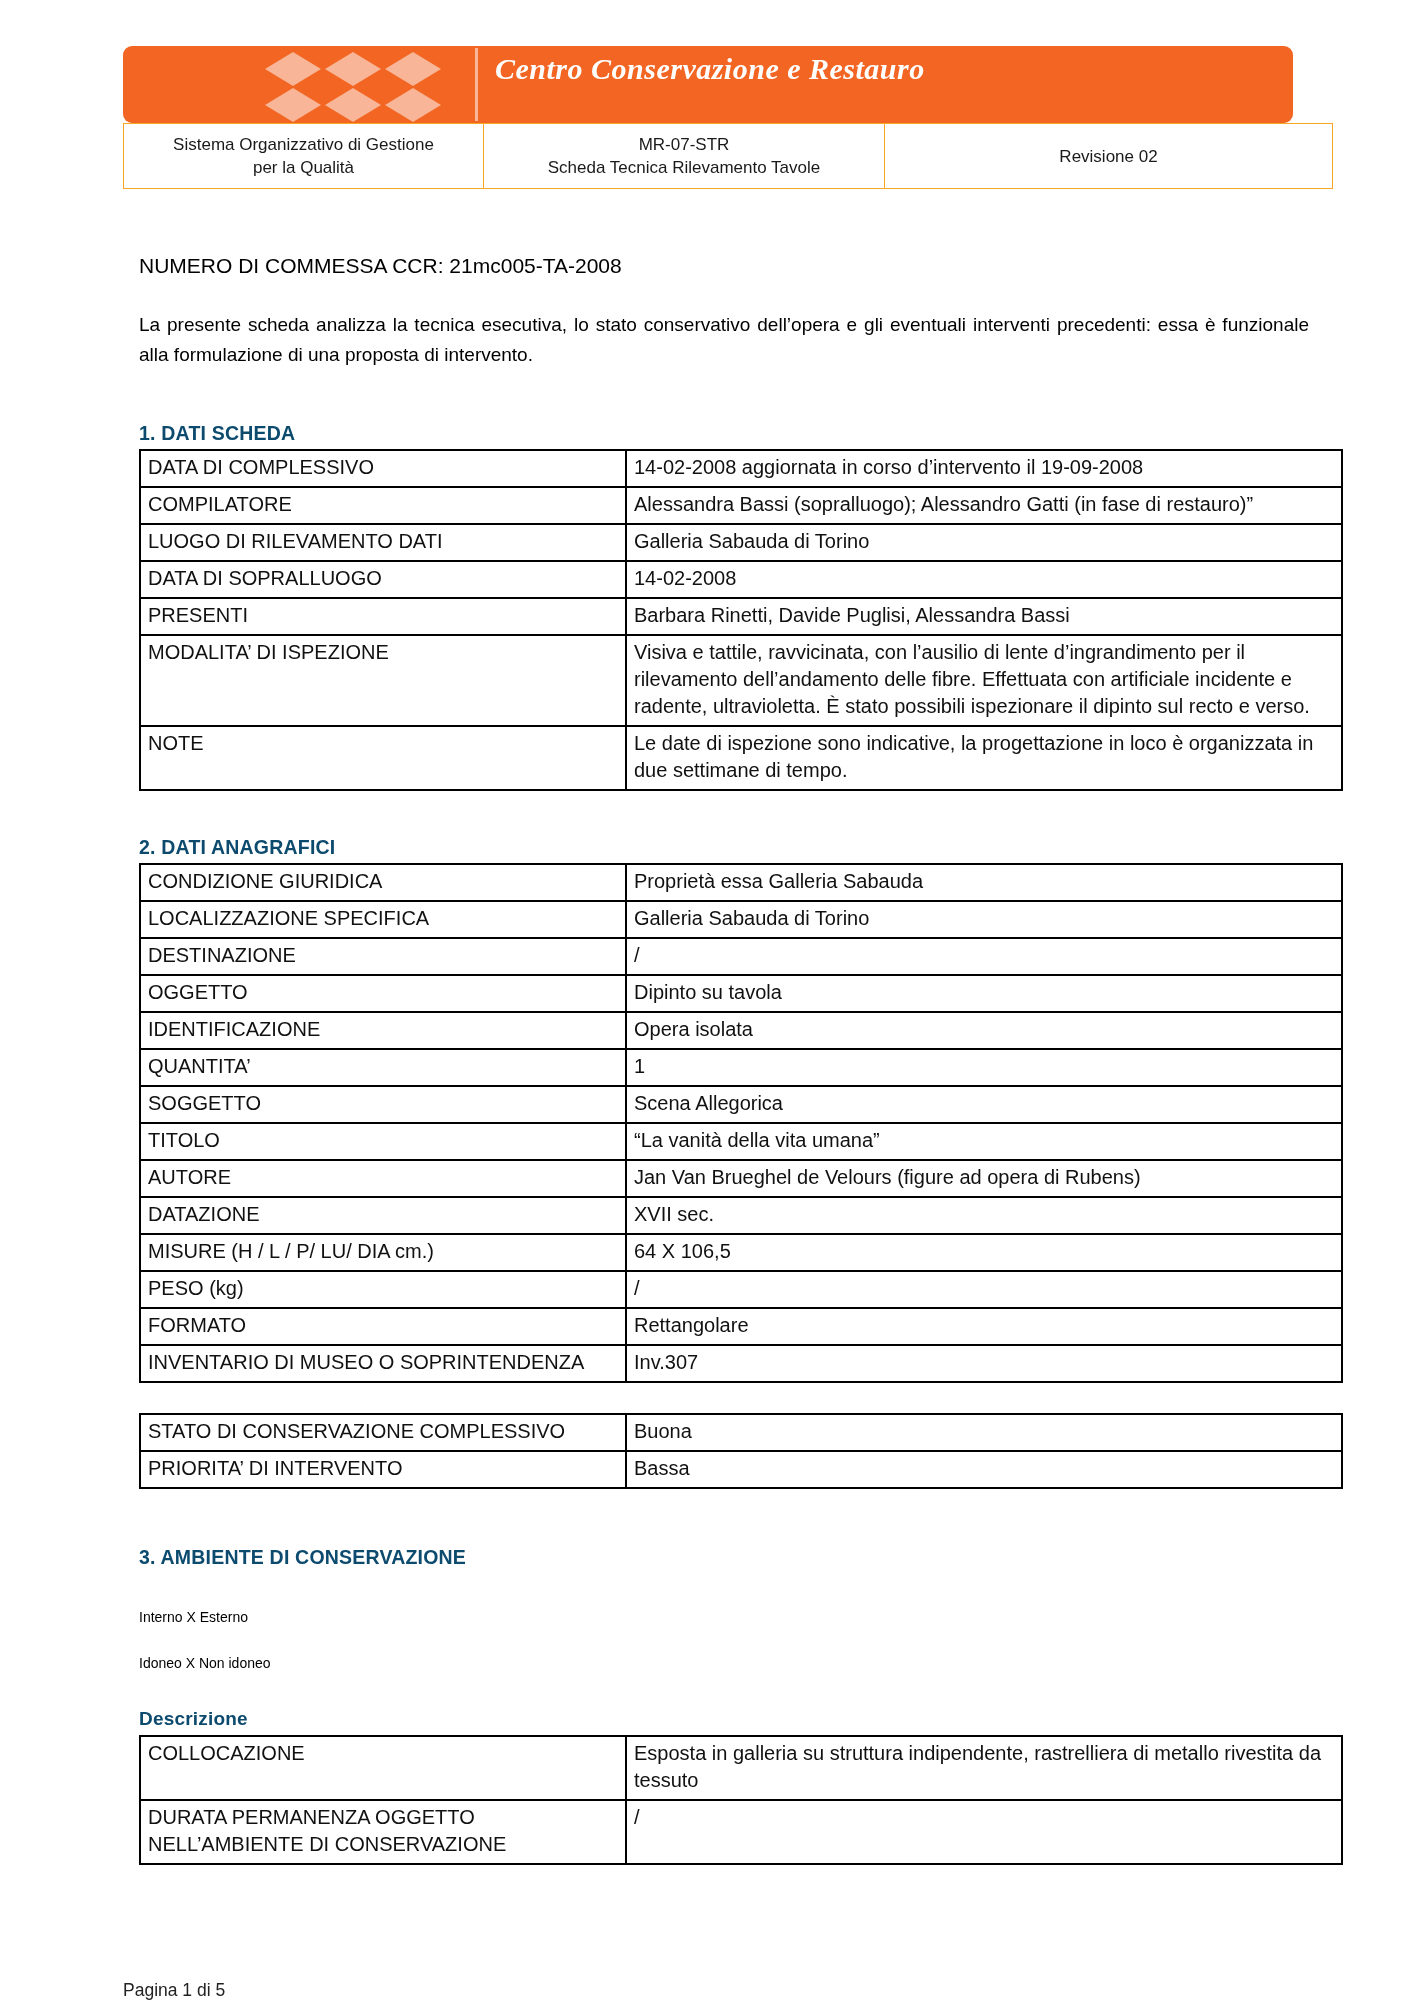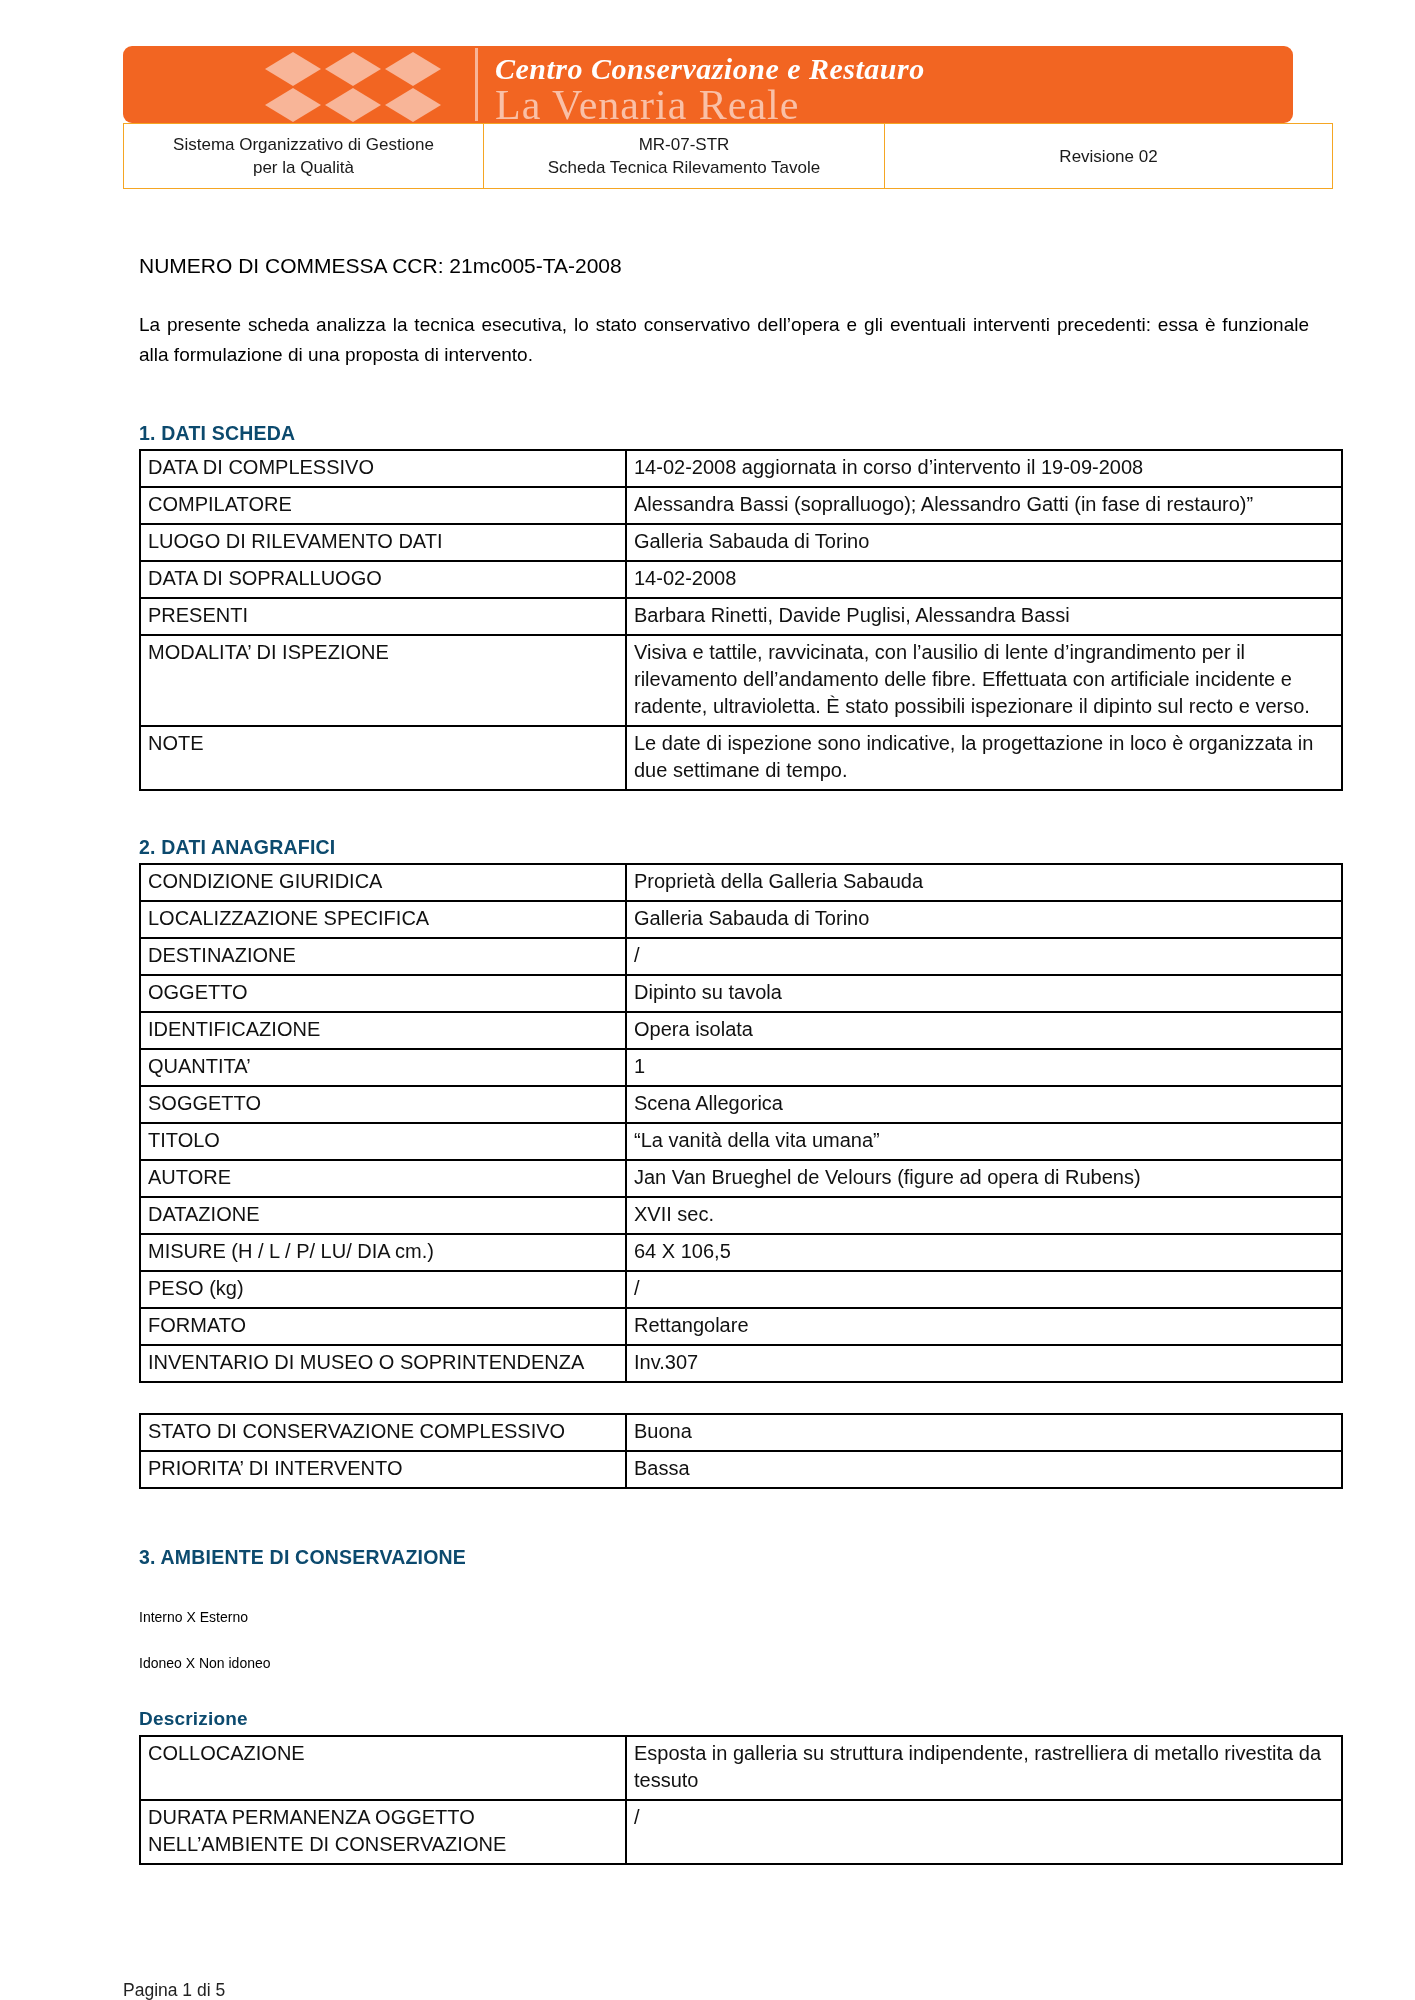--- a/index.html
+++ b/index.html
@@ -177,21 +177,20 @@
           <polygon points="90,2 118,19 90,36 62,19"></polygon>
           <polygon points="150,2 178,19 150,36 122,19"></polygon>
           <polygon points="30,38 58,55 30,72 2,55"></polygon>
           <polygon points="90,38 118,55 90,72 62,55"></polygon>
           <polygon points="150,38 178,55 150,72 122,55"></polygon>
         </g>
       </svg>
       <div class="banner-divider"></div>
       <div class="banner-text">
         <div class="banner-line1">Centro Conservazione e Restauro</div>
-        <div class="banner-line2">La Venaria Reale</div>
       </div>
     </div>
 
     <table class="hdr">
       <tbody>
           <tr>
         <td class="hdr-c1">
           <div>Sistema Organizzativo di Gestione</div>
           <div>per la Qualità</div>
         </td>
@@ -245,21 +244,21 @@
     </tbody>
       </table>
 
     <div class="gap-lg"></div>
 
     <h2 class="section-title">2.  DATI ANAGRAFICI</h2>
     <table class="data">
       <tbody>
           <tr>
         <td class="k">CONDIZIONE GIURIDICA</td>
-        <td class="v">Proprietà della Galleria Sabauda</td>
+        <td class="v">Proprietà essa Galleria Sabauda</td>
       </tr>
       <tr>
         <td class="k">LOCALIZZAZIONE SPECIFICA</td>
         <td class="v">Galleria Sabauda di Torino</td>
       </tr>
       <tr>
         <td class="k">DESTINAZIONE</td>
         <td class="v">/</td>
       </tr>
       <tr>

